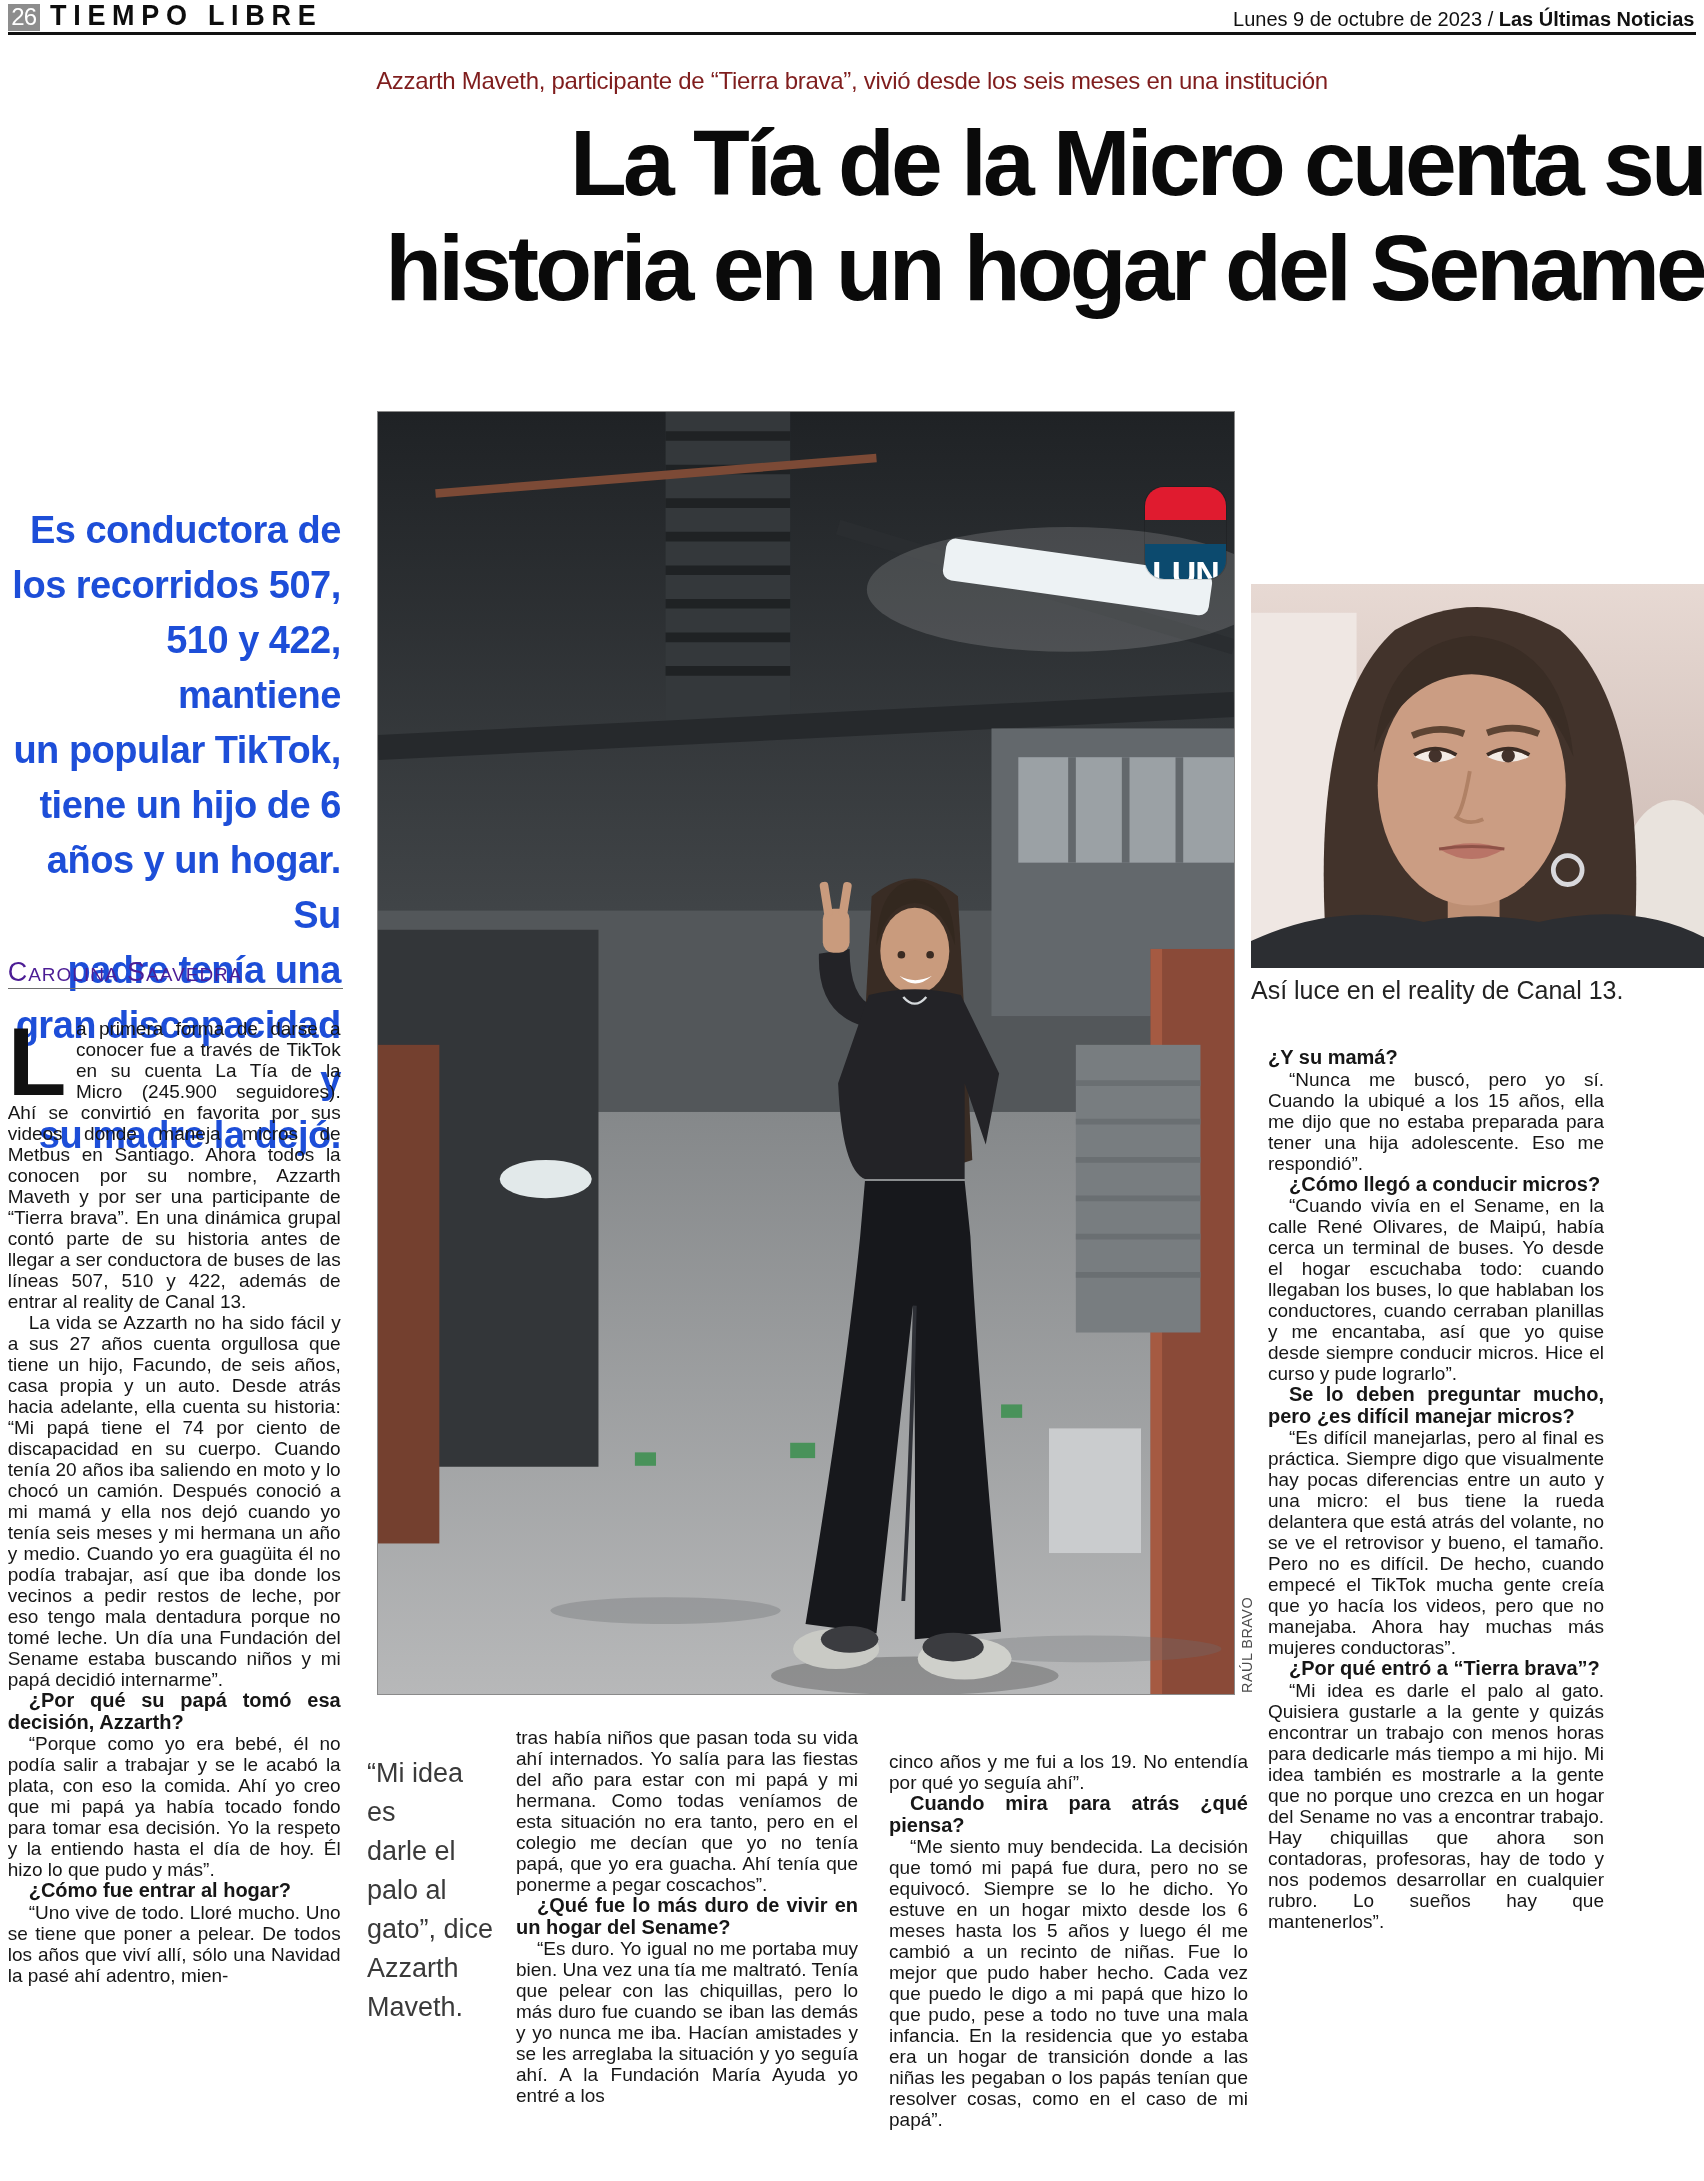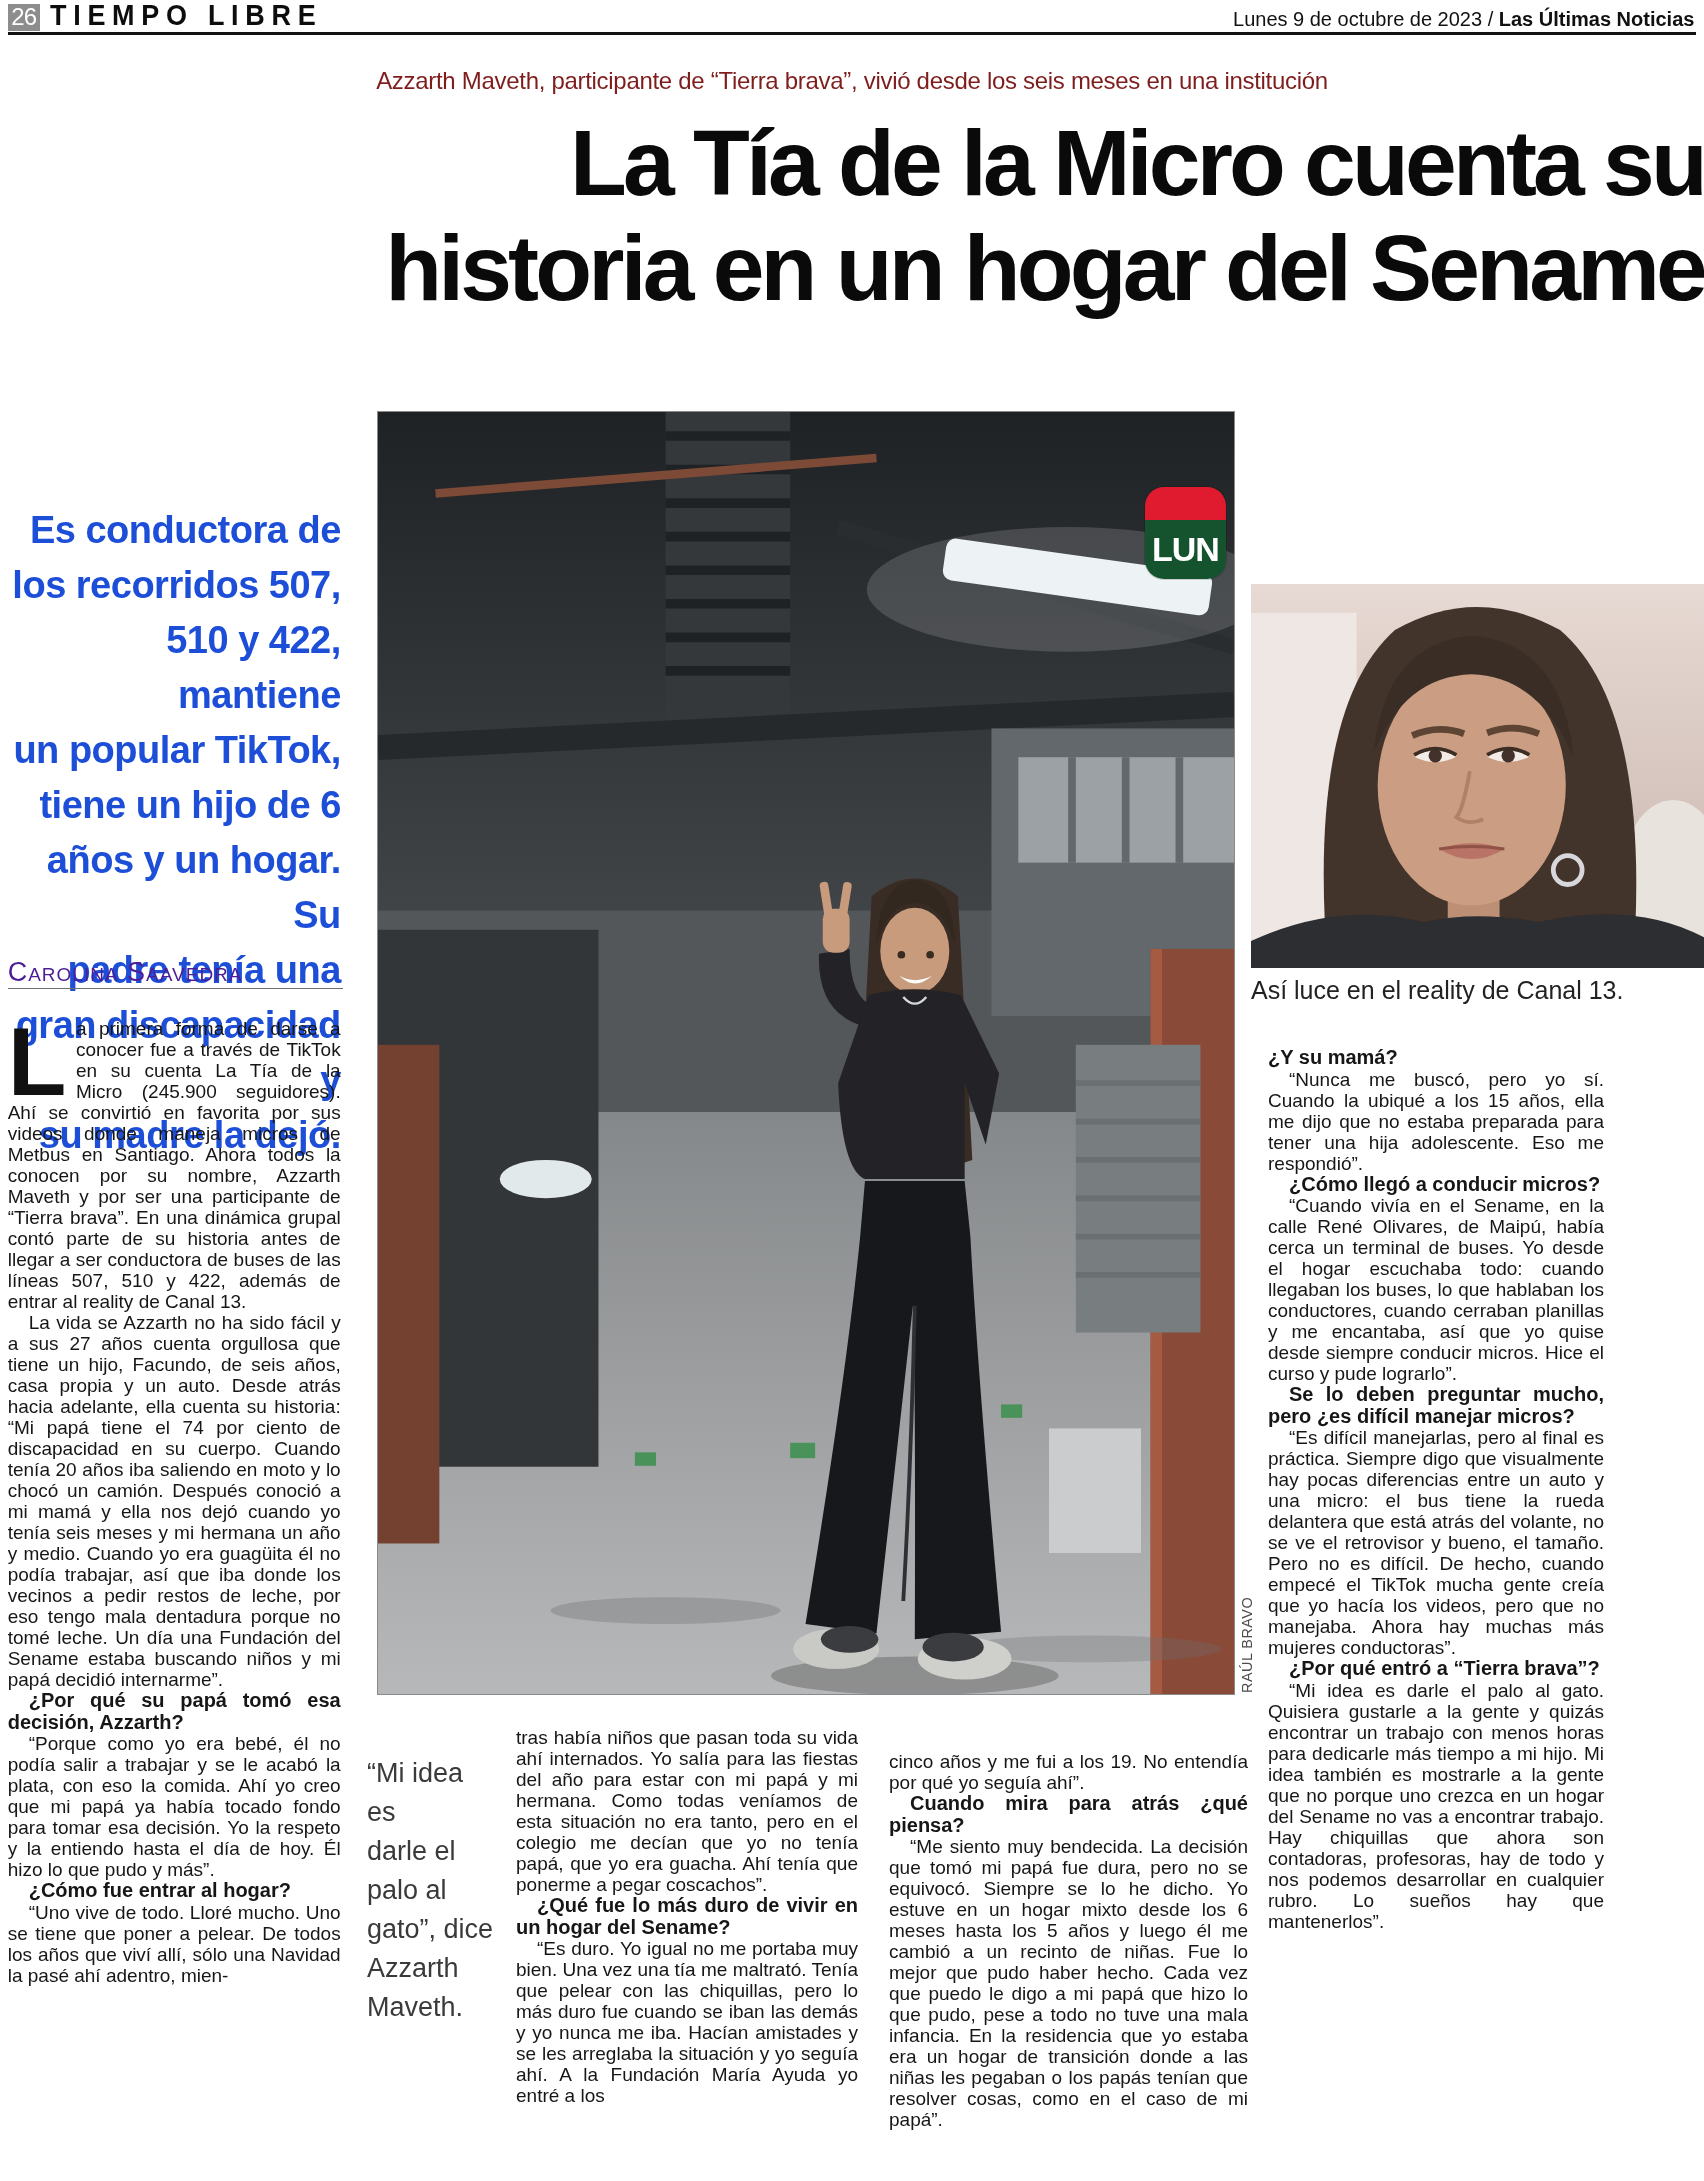--- a/index.html
+++ b/index.html
@@ -45,22 +45,22 @@
   .pullquote{position:absolute;left:367px;top:1754px;width:129px;font-size:27px;line-height:39px;
              color:#3a3a3a;white-space:pre-line;}
 
   
   .main-photo{position:absolute;left:377px;top:411px;width:858px;height:1284px;
               border:1px solid #8a8a8a;box-sizing:border-box;overflow:hidden;}
   .main-photo svg{display:block;width:100%;height:100%;}
   .lun-badge{position:absolute;left:767px;top:75px;width:81px;height:92px;border-radius:19px;
              overflow:hidden;box-shadow:0 0 0 1px rgba(0,0,0,.15);}
   .lun-top{height:36%;background:#e01b2f;}
-  .lun-bottom{height:64%;background:#14532d;color:#fff;display:flex;align-items:center;
-              justify-content:center;font-weight:bold;font-size:34px;letter-spacing:-1px;}
+  .lun-bottom{height:64%;background:#0c4a6e;color:#fff;display:flex;align-items:center;
+              justify-content:center;font-weight:bold;font-size:34px;letter-spacing:-1px;margin-top:24px;}
   .photo-credit{position:absolute;left:1239px;top:1528px;height:165px;writing-mode:vertical-rl;
                 transform:rotate(180deg);font-size:14.4px;color:#4c4c4c;letter-spacing:0.5px;}
   .small-photo{position:absolute;left:1251px;top:584px;width:453px;height:384px;overflow:hidden;}
   .small-photo svg{display:block;width:100%;height:100%;}
   .small-caption{position:absolute;left:1251px;top:976px;width:453px;font-size:25px;color:#222;}
 </style>
 </head>
 <body>
 
 <div class="page">

